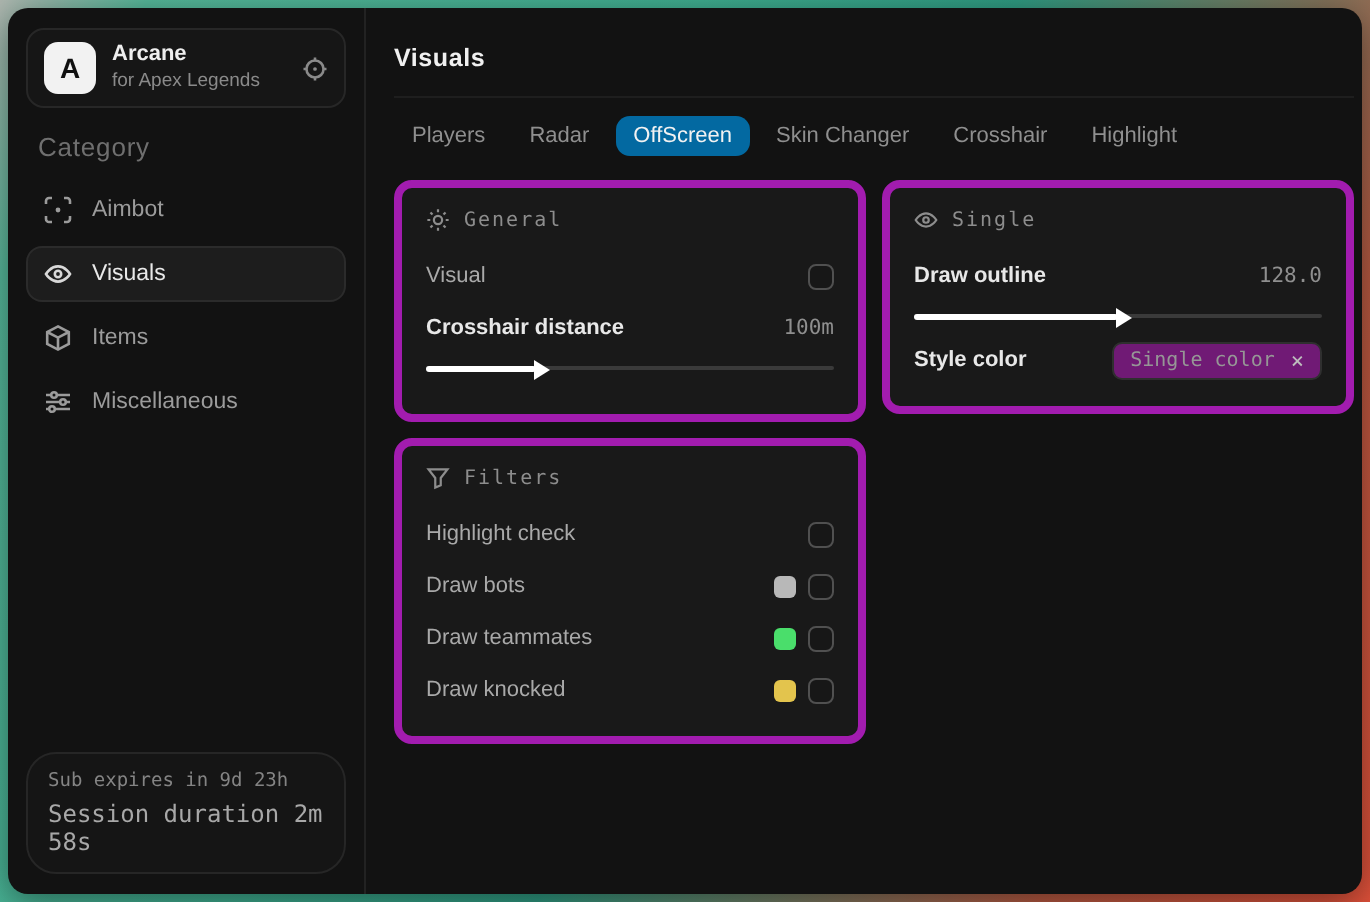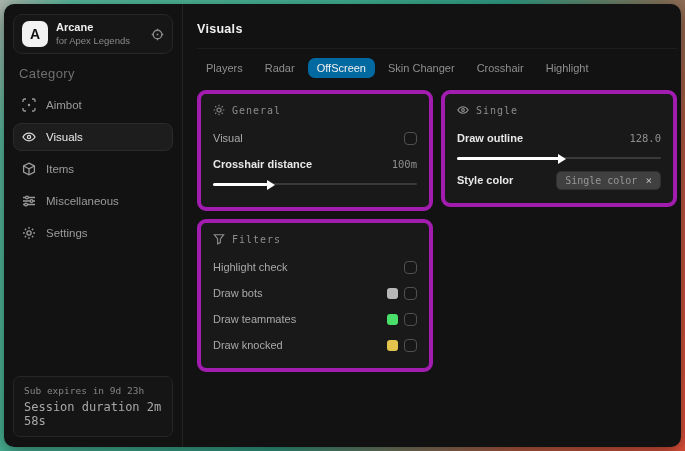--- a/index.html
+++ b/index.html
@@ -38,21 +38,21 @@
   .nav-item {
     display:flex; align-items:center; gap:10px; padding:6px 8px;
     border-radius:8px; color:#9b9b9b; font-size:11.5px; margin-bottom:4px;
     border:1px solid transparent; cursor:default;
   }
   .nav-item svg { flex:0 0 auto; }
   .nav-item.active {
     background:#1d1d1d; border-color:#2b2b2b; color:#e9e9e9;
   }
   .side-footer {
-    margin-top:auto; border:1px solid #262626; border-radius:7px;
+    margin-top:auto; border:1px solid #262626; border-radius:15px;
     padding:8px 10px; background:#151515;
     font-family:"DejaVu Sans Mono", monospace;
   }
   .side-footer .l1 { color:#848484; font-size:9.5px; margin-bottom:4px; }
   .side-footer .l2 { color:#a8a8a8; font-size:12px; }
   
   .main { flex:1; padding:14px 14px 0 14px; display:flex; flex-direction:column; }
   .main-title { color:#f0f0f0; font-size:12.5px; font-weight:700; letter-spacing:.3px; padding:4px 0 12px 0; border-bottom:1px solid #1e1e1e; margin-bottom:9px; }
   .tabs { display:flex; align-items:center; gap:4px; margin-bottom:12px; }
   .tab {
@@ -82,21 +82,21 @@
   .ctrl { display:flex; align-items:center; gap:6px; }
   .swatch { width:11px; height:11px; border-radius:3px; }
   .slider { position:relative; height:10px; margin:2px 0 6px 0; }
   .slider .track { position:absolute; left:0; right:0; top:4px; height:2px; background:#3a3a3a; border-radius:2px; }
   .slider .fill { position:absolute; left:0; top:3.5px; height:3px; background:#fff; border-radius:2px; }
   .slider .thumb {
     position:absolute; right:-7px; top:-3px; width:0; height:0;
     border-top:5px solid transparent; border-bottom:5px solid transparent; border-left:8px solid #fff;
   }
   .select-pill {
-    display:flex; align-items:center; gap:8px; background:#404040; border:1px solid #2f2f2f;
+    display:flex; align-items:center; gap:8px; background:#701a75; border:1px solid #2f2f2f;
     border-radius:5px; padding:3px 8px; color:#969696; font-size:10px;
     font-family:"DejaVu Sans Mono", monospace;
   }
   .select-pill .x { color:#bdbdbd; font-size:11px; line-height:1; cursor:default; }
   svg { display:block; }
 </style>
 </head>
 <body>
 
 <div class="window">
@@ -155,29 +155,20 @@
         <svg width="14" height="14" viewBox="0 0 14 14" fill="none" stroke="#9b9b9b" stroke-width="1.3">
           <path d="M1 3.5h12M1 7h12M1 10.5h12"></path>
           <circle cx="5" cy="3.5" r="1.4" fill="#121212"></circle>
             <circle cx="9.5" cy="7" r="1.4" fill="#121212"></circle>
             <circle cx="4" cy="10.5" r="1.4" fill="#121212"></circle>
         </svg>
       </span>
       <span>Miscellaneous</span>
     </div>
 
-    <div class="nav-item">
-      <span>
-        <svg width="14" height="14" viewBox="0 0 14 14" fill="none" stroke="#9b9b9b" stroke-width="1.3">
-          <circle cx="7" cy="7" r="2.1"></circle>
-          <path d="M7 1v1.8M7 11.2V13M1 7h1.8M11.2 7H13M2.8 2.8l1.3 1.3M9.9 9.9l1.3 1.3M11.2 2.8 9.9 4.1M4.1 9.9l-1.3 1.3"></path>
-        </svg>
-      </span>
-      <span>Settings</span>
-    </div>
 
     <div class="side-footer">
       <div class="l1">Sub expires in 9d 23h</div>
       <div class="l2">Session duration 2m 58s</div>
     </div>
   </div>
 
   <div class="main">
     <div class="main-title">Visuals</div>
 

